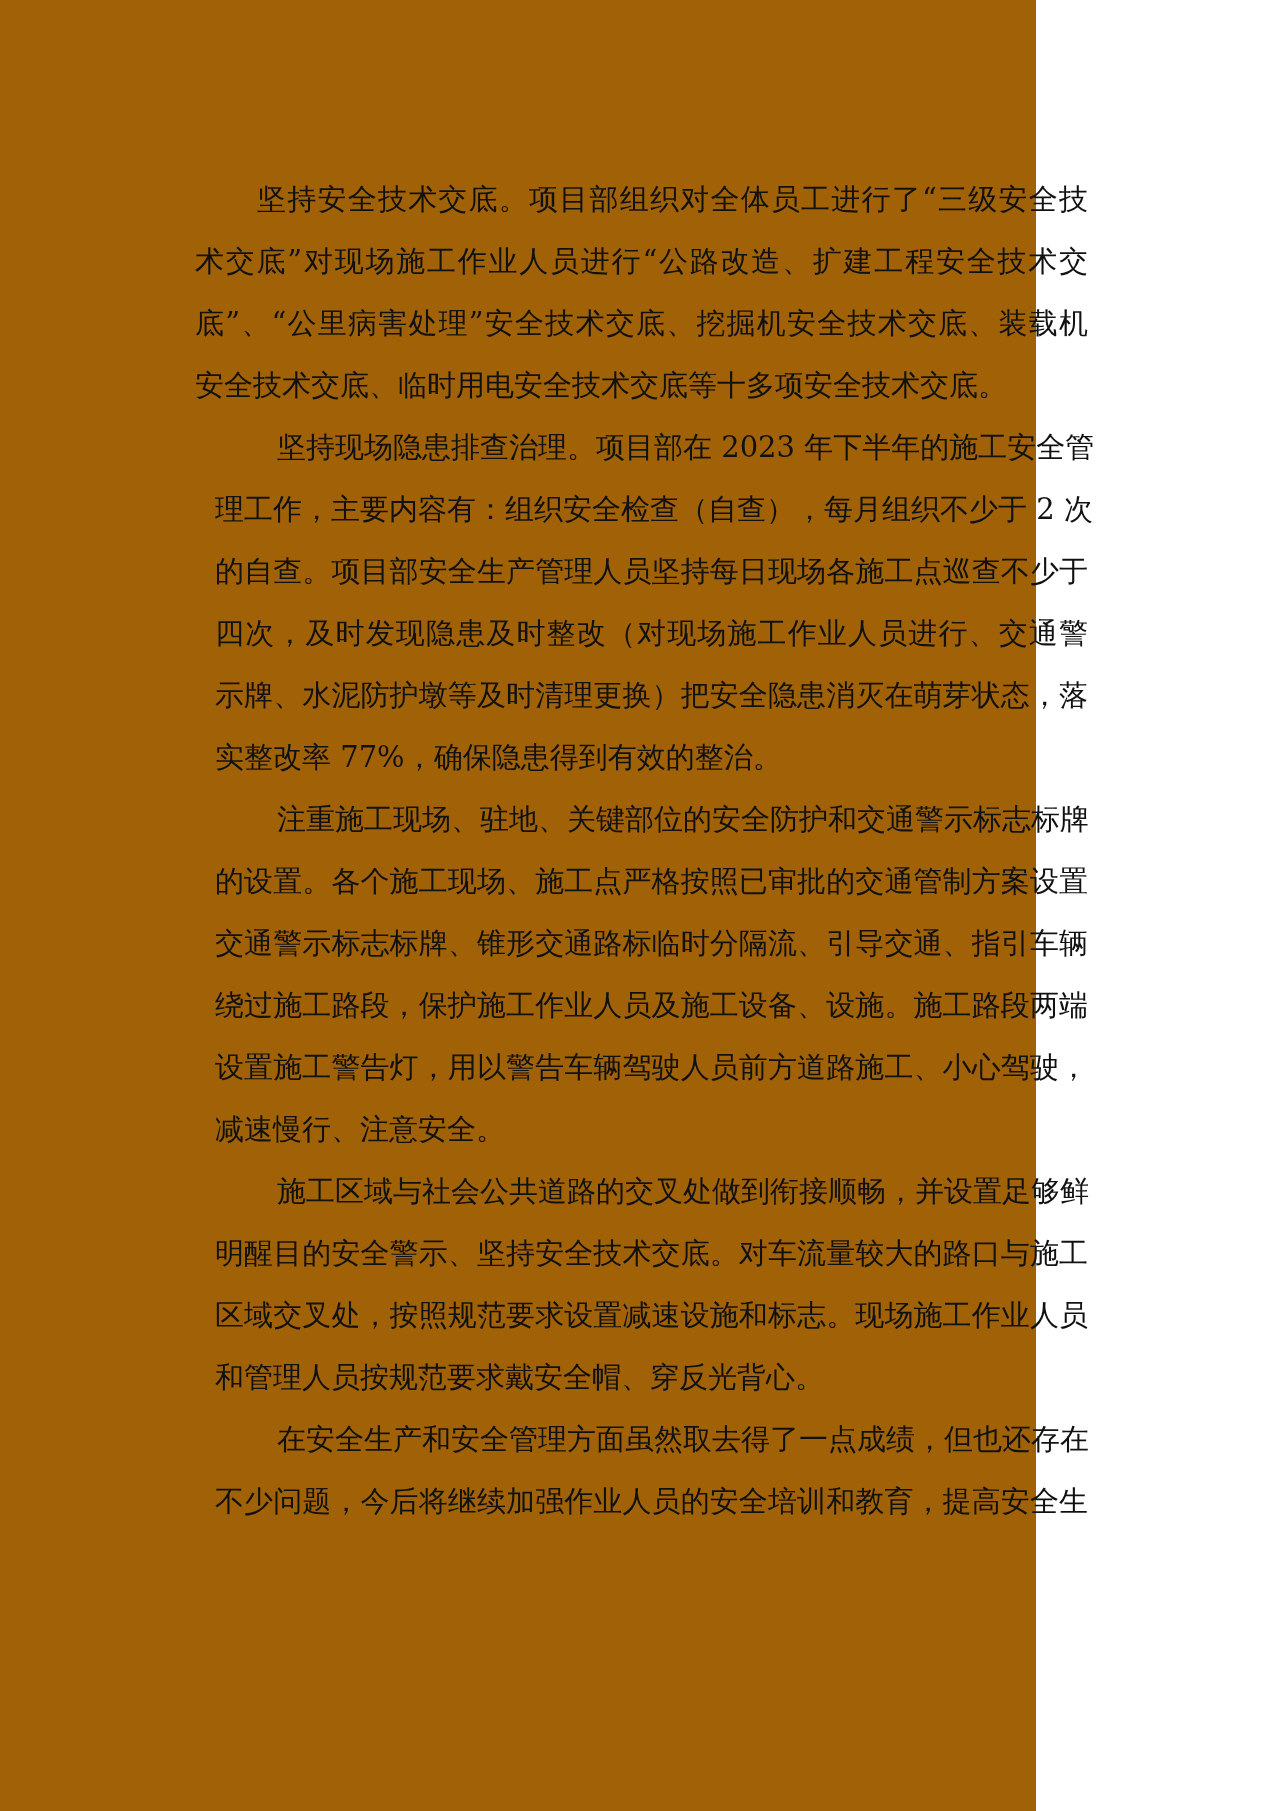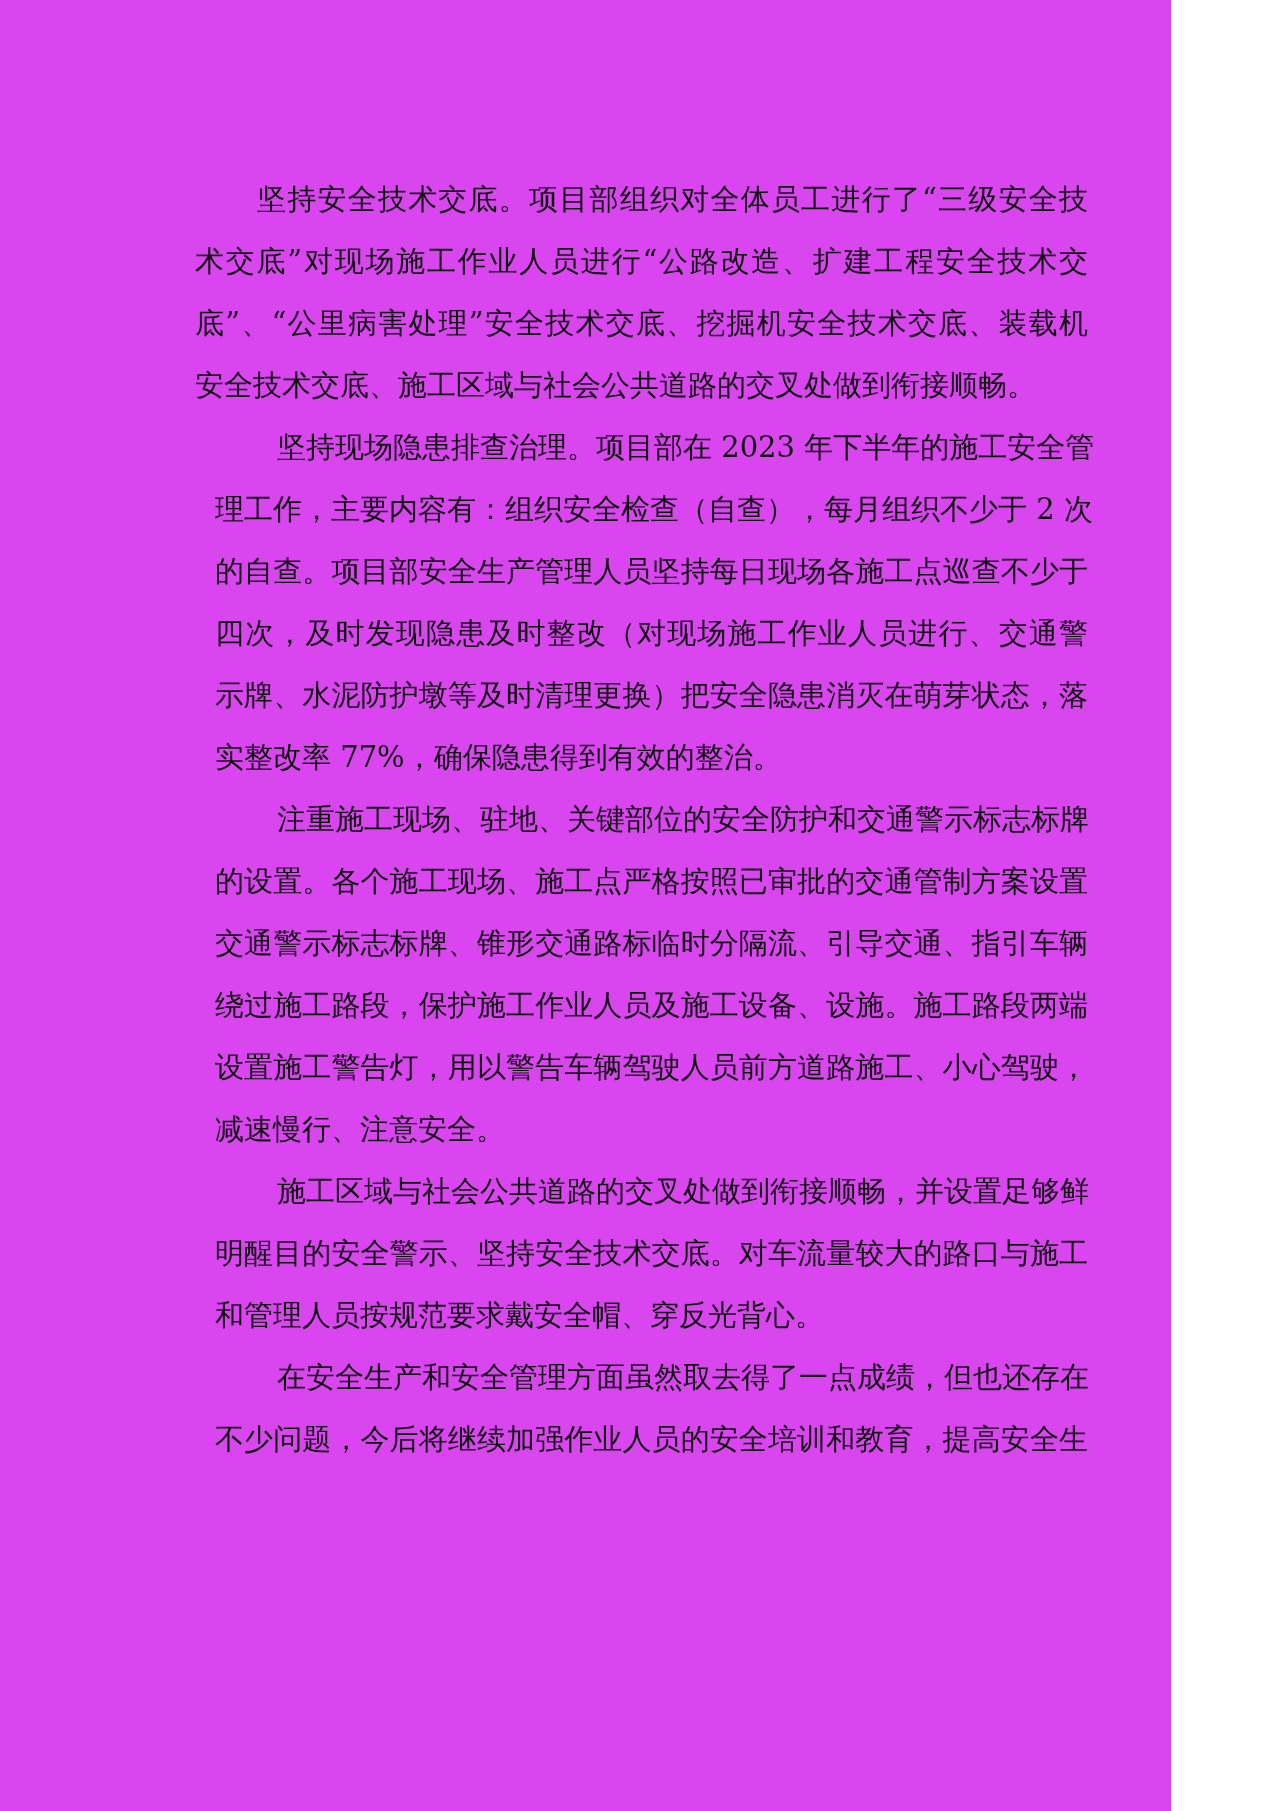--- a/index.html
+++ b/index.html
@@ -10,23 +10,23 @@
   body {
     width: 1280px;
     height: 1811px;
     position: relative;
     overflow: hidden;
   }
   .page {
     position: absolute;
     left: 0;
     top: 0;
-    width: 1171px;
+    width: 1036px;
     height: 1811px;
-    background: #d946ef;
+    background: #a16207;
   }
   .content {
     position: absolute;
     left: 195px;
     top: 168px;
     width: 893px;
   }
   .para {
     margin: 0;
   }
@@ -56,21 +56,21 @@
 </head>
 <body>
 
 <div class="page">
   <div class="content">
 
     <p class="para">
       <span class="line first">坚持安全技术交底。项目部组织对全体员工进行了“三级安全技</span>
       <span class="line">术交底”对现场施工作业人员进行“公路改造、扩建工程安全技术交</span>
       <span class="line">底”、“公里病害处理”安全技术交底、挖掘机安全技术交底、装载机</span>
-      <span class="line last">安全技术交底、施工区域与社会公共道路的交叉处做到衔接顺畅。</span>
+      <span class="line last">安全技术交底、临时用电安全技术交底等十多项安全技术交底。</span>
     </p>
 
     <p class="para">
       <span class="line first">坚持现场隐患排查治理。项目部在 2023 年下半年的施工安全管</span>
       <span class="line">理工作，主要内容有：组织安全检查（自查），每月组织不少于 2 次</span>
       <span class="line">的自查。项目部安全生产管理人员坚持每日现场各施工点巡查不少于</span>
       <span class="line">四次，及时发现隐患及时整改（对现场施工作业人员进行、交通警</span>
       <span class="line">示牌、水泥防护墩等及时清理更换）把安全隐患消灭在萌芽状态，落</span>
       <span class="line last">实整改率 77%，确保隐患得到有效的整治。</span>
     </p>
@@ -80,20 +80,21 @@
       <span class="line">的设置。各个施工现场、施工点严格按照已审批的交通管制方案设置</span>
       <span class="line">交通警示标志标牌、锥形交通路标临时分隔流、引导交通、指引车辆</span>
       <span class="line">绕过施工路段，保护施工作业人员及施工设备、设施。施工路段两端</span>
       <span class="line">设置施工警告灯，用以警告车辆驾驶人员前方道路施工、小心驾驶，</span>
       <span class="line last">减速慢行、注意安全。</span>
     </p>
 
     <p class="para">
       <span class="line first">施工区域与社会公共道路的交叉处做到衔接顺畅，并设置足够鲜</span>
       <span class="line">明醒目的安全警示、坚持安全技术交底。对车流量较大的路口与施工</span>
+      <span class="line">区域交叉处，按照规范要求设置减速设施和标志。现场施工作业人员</span>
       <span class="line last">和管理人员按规范要求戴安全帽、穿反光背心。</span>
     </p>
 
     <p class="para">
       <span class="line first">在安全生产和安全管理方面虽然取去得了一点成绩，但也还存在</span>
       <span class="line">不少问题，今后将继续加强作业人员的安全培训和教育，提高安全生</span>
     </p>
 
   </div>
 </div>

